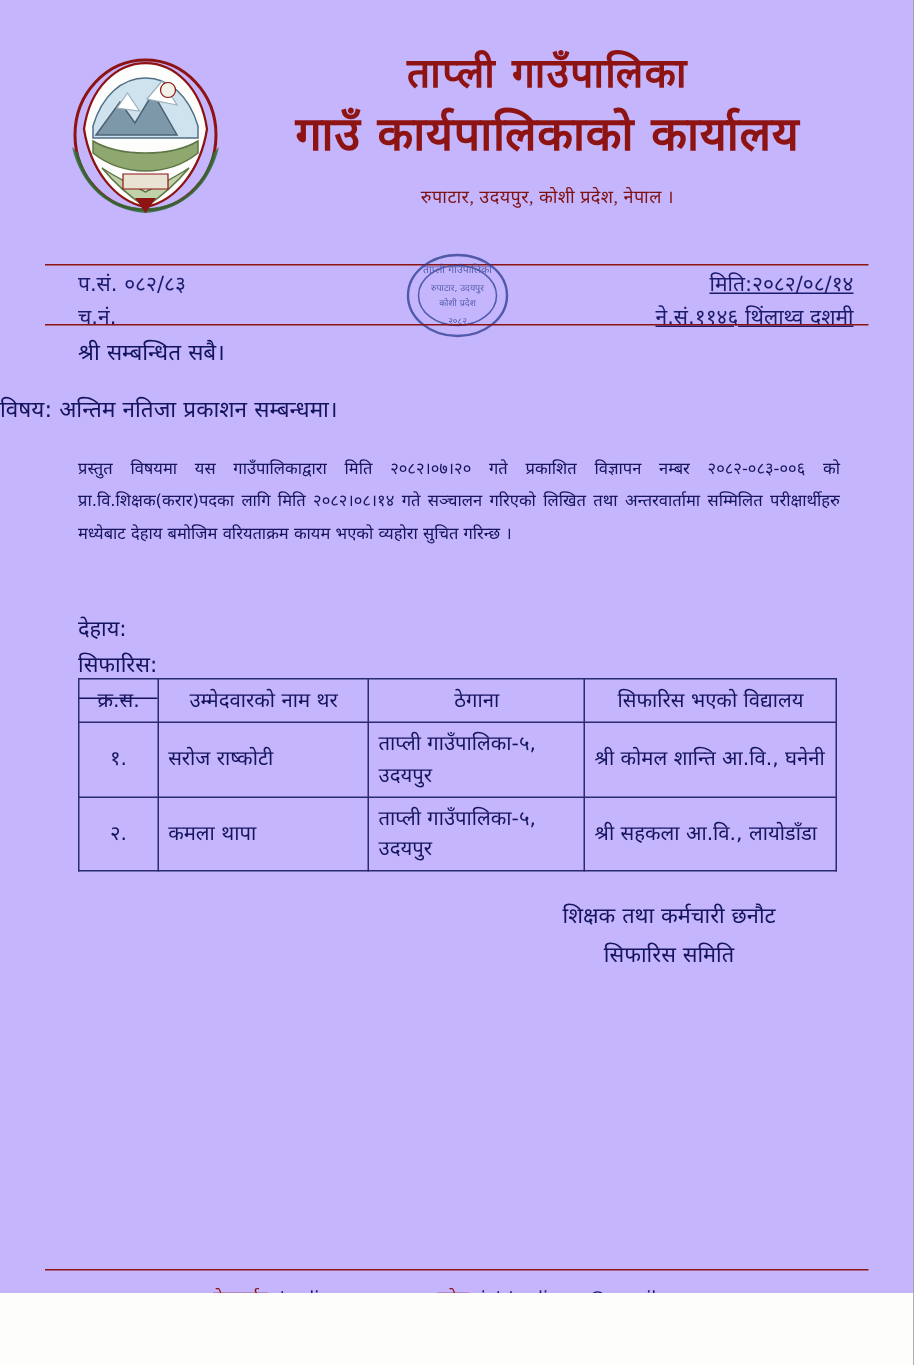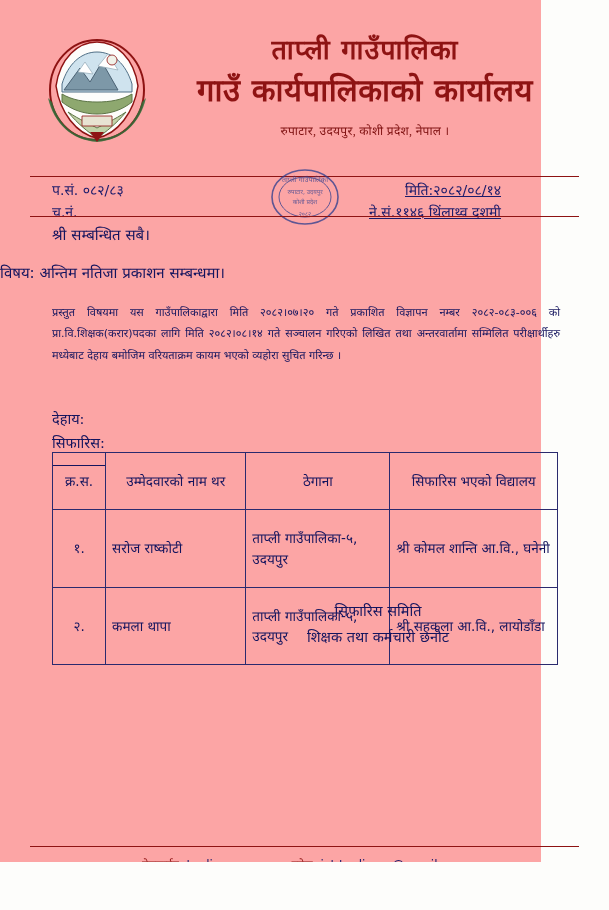--- a/index.html
+++ b/index.html
@@ -13,23 +13,23 @@
   .page {
     position: relative;
     width: 609px;
     height: 910px;
     background: #fdfdfb;
     overflow: hidden;
   }
   .sheet {
     position: absolute;
     left: 0; top: 0;
-    width: 541px;
+    width: 609px;
     height: 880px;
-    background: #fca5a5;
+    background: #c4b5fd;
   }
   
   .emblem {
     position: absolute;
     left: 38px;
     top: 28px;
     width: 118px;
     height: 116px;
   }
   .header-text {
@@ -149,21 +149,21 @@
     position: absolute;
     left: 52px;
     top: 452px;
     width: 506px;
     border-collapse: collapse;
     font-size: 13.5px;
     color: #14145e;
   }
   table.rec th, table.rec td {
     border: 1px solid #2a2a6e;
-    padding: 18px 6px;
+    padding: 4px 6px;
     line-height: 1.5;
     vertical-align: middle;
   }
   table.rec th {
     font-weight: normal;
     text-align: center;
   }
   .c-sn { width: 44px; text-align: center; }
   .c-name { width: 150px; }
   .c-addr { width: 150px; }
@@ -293,22 +293,22 @@
         <tr>
           <td class="c-sn">२.</td>
           <td class="c-name">कमला थापा</td>
           <td class="c-addr">ताप्ली गाउँपालिका-५, उदयपुर</td>
           <td class="c-school">श्री सहकला आ.वि., लायोडाँडा</td>
         </tr>
       </tbody>
     </table>
 
     <div class="sign">
+      <div>शिक्षक तथा कर्मचारी छनौट</div>
       <div>सिफारिस समिति</div>
-      <div>शिक्षक तथा कर्मचारी छनौट</div>
     </div>
 
     <div class="footer-rule"></div>
     <div class="footer">
       <span class="web">वेबसाईट:</span>
       <span class="mail">taplimun.gov.np,</span>
       <span class="web">इमेल:</span>
       <span class="mail">ict.taplimun@gmail.com</span>
     </div>
   </div>

